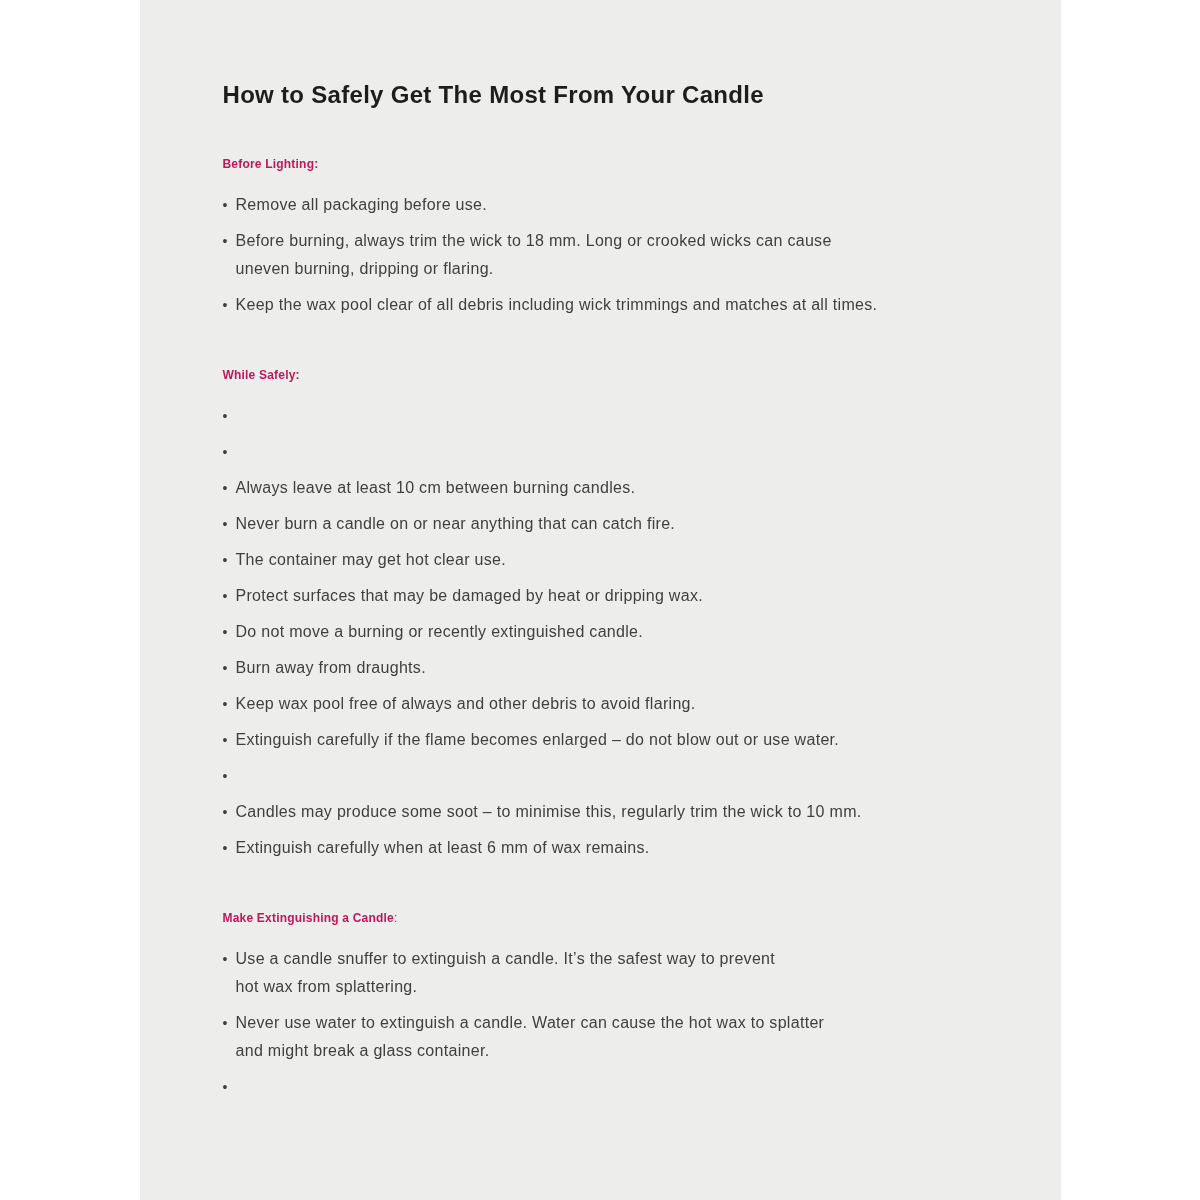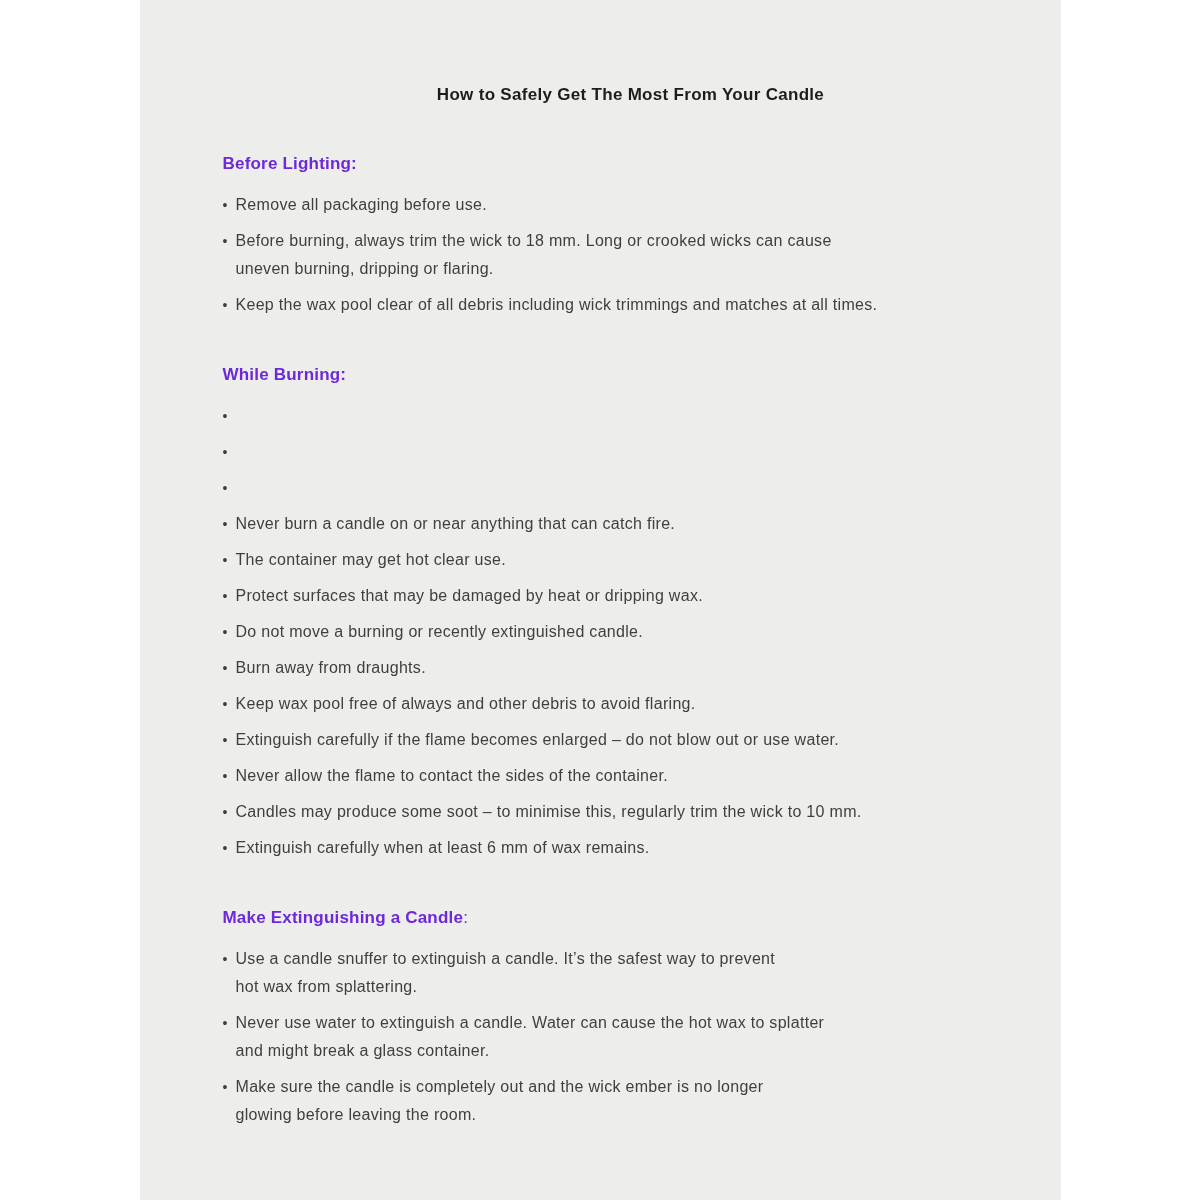--- a/index.html
+++ b/index.html
@@ -17,34 +17,33 @@
     box-sizing: border-box;
     width: 921px;
     height: 1200px;
     margin: 0 auto;
     background: #ededeb;
     padding: 82px 22px 0 83px;
     font-family: "Liberation Sans", "DejaVu Sans", sans-serif;
   }
   .page-title {
     margin: 0;
-    font-size: 17px;
+    font-size: 24px;
     font-weight: bold;
     line-height: 26px;
     letter-spacing: 0.3px;
     color: #1d1d1d;
-    text-align: center;
   }
   .section-heading {
     margin: 44px 0 0 0;
-    font-size: 17px;
+    font-size: 12px;
     font-weight: bold;
     line-height: 24px;
     letter-spacing: 0.2px;
-    color: #6d28d9;
+    color: #be185d;
   }
   .section-heading .colon-regular {
     font-weight: normal;
   }
   ul.bullet-list {
     list-style: none;
     margin: 15px 0 0 0;
     padding: 0;
   }
   ul.bullet-list li {
@@ -85,30 +84,31 @@
         <span class="bullet-marker">•</span>
         <span class="bullet-text">Before burning, always trim the wick to 18 mm. Long or crooked wicks can cause
 uneven burning, dripping or flaring.</span>
       </li>
       <li>
         <span class="bullet-marker">•</span>
         <span class="bullet-text">Keep the wax pool clear of all debris including wick trimmings and matches at all times.</span>
       </li>
     </ul>
 
-    <h2 class="section-heading"><span>While Burning:</span><span class="colon-regular"></span></h2>
+    <h2 class="section-heading"><span>While Safely:</span><span class="colon-regular"></span></h2>
     <ul class="bullet-list">
       <li>
         <span class="bullet-marker">•</span>
       </li>
       <li>
         <span class="bullet-marker">•</span>
       </li>
       <li>
         <span class="bullet-marker">•</span>
+        <span class="bullet-text">Always leave at least 10 cm between burning candles.</span>
       </li>
       <li>
         <span class="bullet-marker">•</span>
         <span class="bullet-text">Never burn a candle on or near anything that can catch fire.</span>
       </li>
       <li>
         <span class="bullet-marker">•</span>
         <span class="bullet-text">The container may get hot clear use.</span>
       </li>
       <li>
@@ -126,21 +126,20 @@
       <li>
         <span class="bullet-marker">•</span>
         <span class="bullet-text">Keep wax pool free of always and other debris to avoid flaring.</span>
       </li>
       <li>
         <span class="bullet-marker">•</span>
         <span class="bullet-text">Extinguish carefully if the flame becomes enlarged – do not blow out or use water.</span>
       </li>
       <li>
         <span class="bullet-marker">•</span>
-        <span class="bullet-text">Never allow the flame to contact the sides of the container.</span>
       </li>
       <li>
         <span class="bullet-marker">•</span>
         <span class="bullet-text">Candles may produce some soot – to minimise this, regularly trim the wick to 10 mm.</span>
       </li>
       <li>
         <span class="bullet-marker">•</span>
         <span class="bullet-text">Extinguish carefully when at least 6 mm of wax remains.</span>
       </li>
     </ul>
@@ -152,19 +151,17 @@
         <span class="bullet-text">Use a candle snuffer to extinguish a candle. It’s the safest way to prevent
 hot wax from splattering.</span>
       </li>
       <li>
         <span class="bullet-marker">•</span>
         <span class="bullet-text">Never use water to extinguish a candle. Water can cause the hot wax to splatter
 and might break a glass container.</span>
       </li>
       <li>
         <span class="bullet-marker">•</span>
-        <span class="bullet-text">Make sure the candle is completely out and the wick ember is no longer
-glowing before leaving the room.</span>
       </li>
     </ul>
 
   </div>
 </div>
 
 </body></html>

